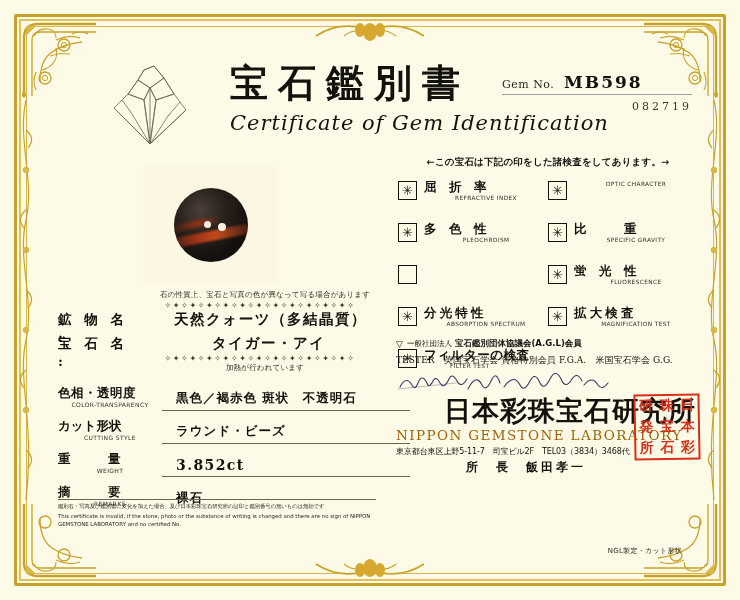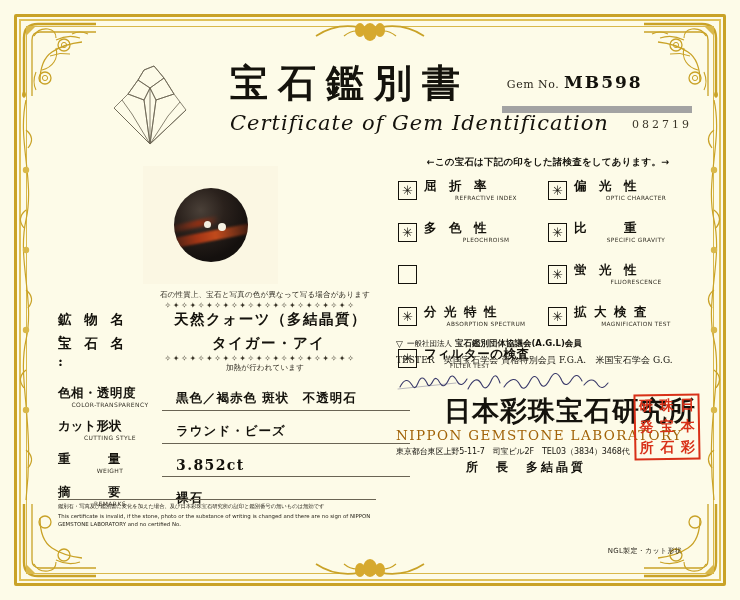--- a/index.html
+++ b/index.html
@@ -44,21 +44,21 @@
     font-size:38px;font-weight:700;letter-spacing:10px;color:#14120c;
     line-height:1;
   }
   .title-en{
     font-family:"DejaVu Serif","Liberation Serif",serif;
     font-style:italic;font-size:21px;letter-spacing:1px;color:#14120c;
     margin-top:9px;
   }
 
   .gemno{position:absolute;right:8px;top:34px;width:190px;text-align:left;}
-  .gemno-row{display:flex;align-items:baseline;border-bottom:7px solid #a3a3a3;padding-bottom:14px;text-align:center;}
+  .gemno-row{display:flex;align-items:baseline;border-bottom:1px solid #a3a3a3;padding-bottom:2px;}
   .gemno-label{
     font-family:"DejaVu Serif","Liberation Serif",serif;
     font-size:11px;letter-spacing:.5px;color:#2a261c;width:62px;
   }
   .gemno-value{
     font-family:"DejaVu Serif","Liberation Serif",serif;
     font-size:17px;font-weight:700;letter-spacing:2px;color:#14120c;
   }
   .gemno-sub{
     text-align:right;font-family:"DejaVu Serif","Liberation Serif",serif;
@@ -151,21 +151,21 @@
   .test-grid{display:flex;flex-wrap:wrap;}
   .test{display:flex;align-items:flex-start;width:50%;height:42px;box-sizing:border-box;}
   .test.full{width:100%;}
   .box{
     width:17px;height:17px;flex:none;border:1.5px solid #14120c;margin-right:7px;
     display:flex;align-items:center;justify-content:center;margin-top:1px;
     font-size:13px;line-height:1;color:#14120c;font-family:"DejaVu Sans",sans-serif;
   }
   .test-txt{flex:1;}
   .t-jp{
-    font-family:Liberation Mono, monospace;
+    font-family:Liberation Serif, serif;
     font-size:12.5px;font-weight:700;color:#14120c;
     display:flex;justify-content:space-between;line-height:1.15;
   }
   .t-jp.nospread{display:block;letter-spacing:.5px;}
   .t-en{font-size:5.8px;letter-spacing:.4px;color:#332f24;text-align:center;margin-top:1px;}
 
   
   .lab{position:absolute;right:4px;top:300px;width:300px;}
   .agl{display:flex;align-items:center;font-size:8.5px;font-weight:700;color:#14120c;}
   .agl .dia{margin-right:4px;font-size:9px;}
@@ -456,21 +456,20 @@
           <div class="box">✳</div>
           <div class="test-txt">
             <div class="t-jp">屈　折　率</div>
             <div class="t-en">REFRACTIVE INDEX</div>
           </div>
         </div>
 
         <div class="test">
           <div class="box">✳</div>
           <div class="test-txt">
-            <div class="t-jp">偏　光　性</div>
             <div class="t-en">OPTIC CHARACTER</div>
           </div>
         </div>
 
         <div class="test">
           <div class="box">✳</div>
           <div class="test-txt">
             <div class="t-jp">多　色　性</div>
             <div class="t-en">PLEOCHROISM</div>
           </div>
@@ -539,21 +538,21 @@
             <path d="M108 18 q10 -14 16 -2 q4 8 10 -4 q5 -10 10 2 q4 8 10 -4 q6 -12 12 2 q4 8 10 -2 q5 -8 10 2"></path>
             <path d="M188 16 q8 -10 14 0 q4 6 10 -2"></path>
             <path d="M2 20 L60 14" stroke-width="0.7" opacity="0.5"></path>
           </g>
         </svg>
       </div>
 
       <div class="lab-jp">日本彩珠宝石研究所</div>
       <div class="lab-en">NIPPON GEMSTONE LABORATORY</div>
       <div class="lab-addr">東京都台東区上野5-11-7　司宝ビル2F　TEL03（3834）3468代</div>
-      <div class="lab-dir">所　長　多結晶質</div>
+      <div class="lab-dir">所　長　飯田孝一</div>
 
       <div class="seal">
         <span>研</span>
         <span>珠</span>
         <span>日</span>
         <span>発</span>
         <span>宝</span>
         <span>本</span>
         <span>所</span>
         <span>石</span>

